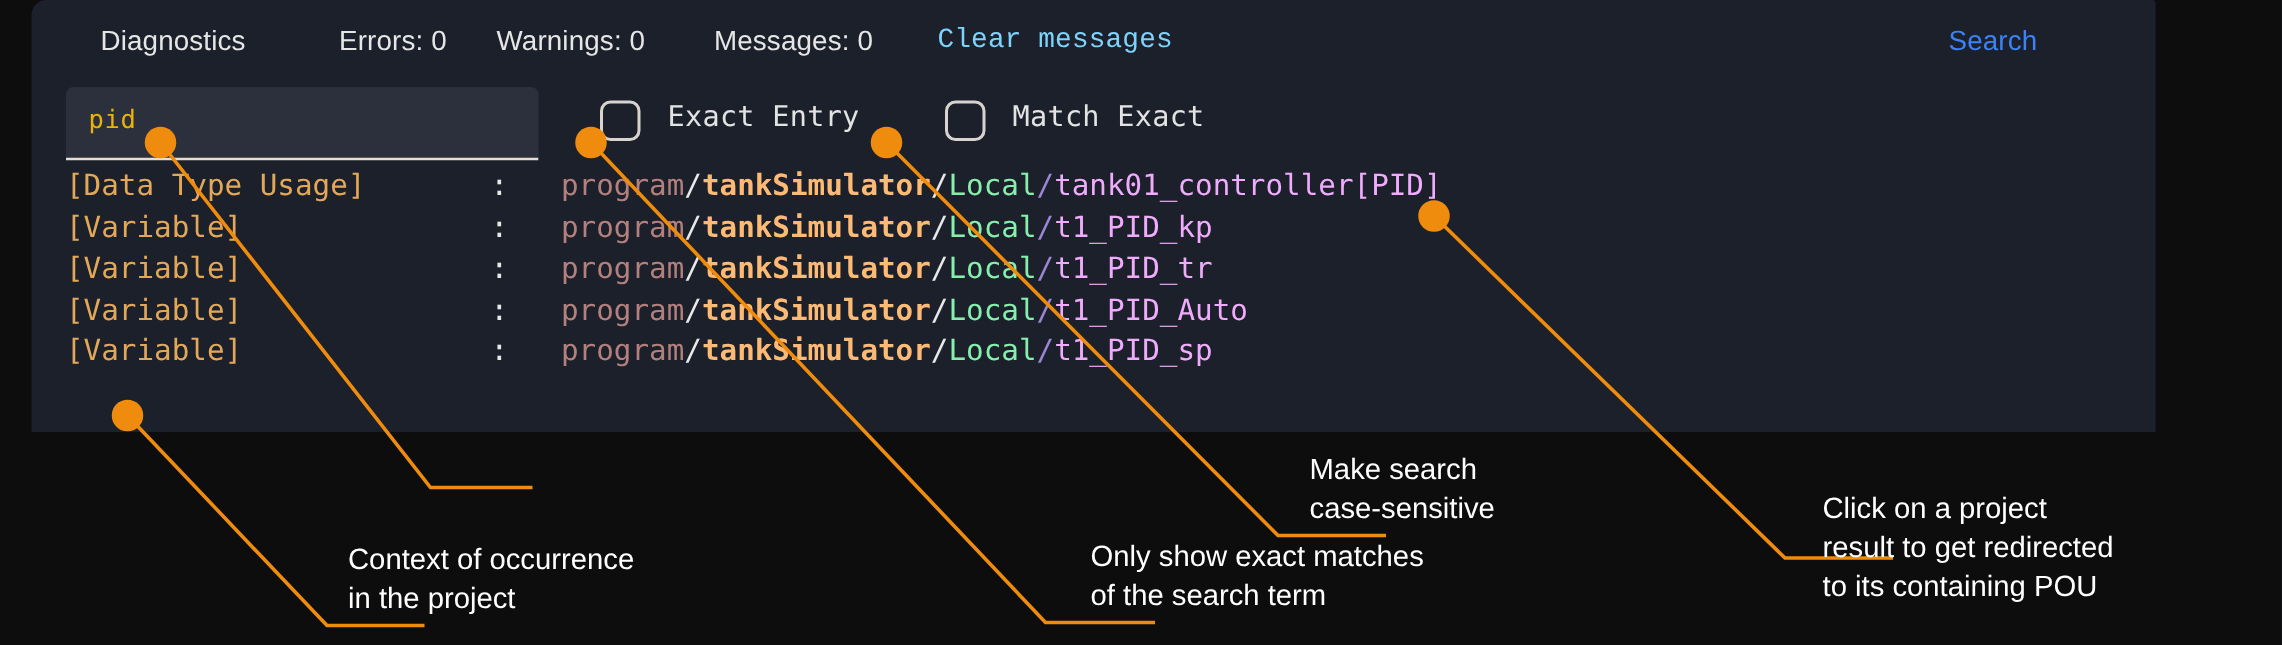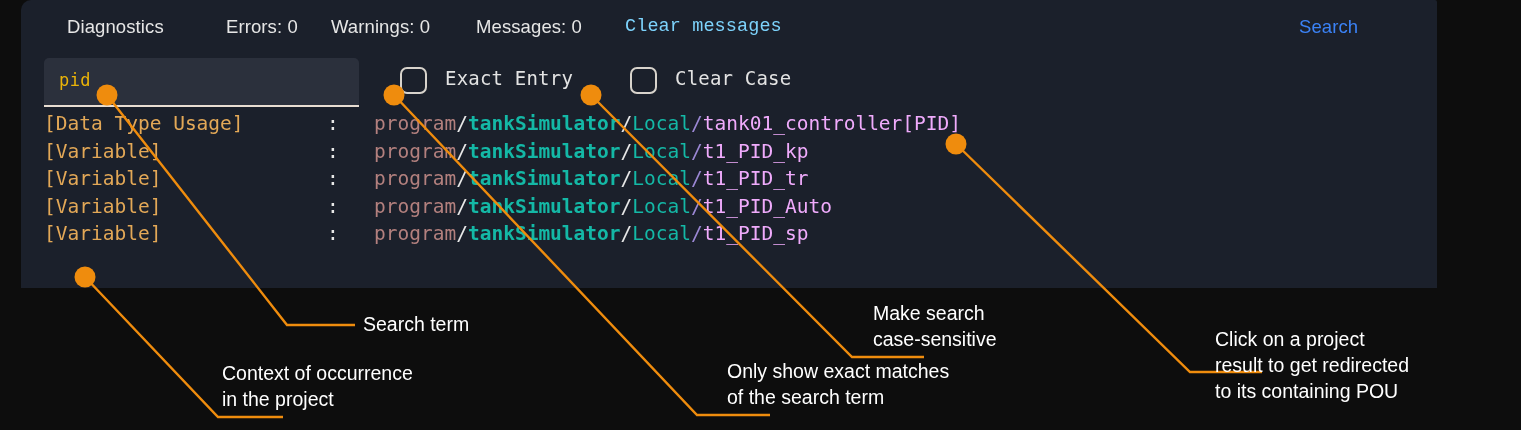--- a/index.html
+++ b/index.html
@@ -78,35 +78,35 @@
     font-size:19.5px;
     line-height:27.5px;
     white-space:nowrap;
   }
   .row{display:block;height:27.5px;}
   .ctx{color:#e3a857;display:inline-block;width:283px;}
   .colon{color:#e8e8e8;display:inline-block;width:47px;}
   .seg-prog{color:#b3807e;}
   .sep{color:#e9e9e9;}
   .sep-v{color:#9b87d4;}
-  .seg-pou{color:#14b8a6;font-weight:bold;}
-  .seg-scope{color:#14b8a6;}
+  .seg-pou{color:#fdba74;font-weight:bold;}
+  .seg-scope{color:#86efac;}
   .seg-name{color:#f0abfc;}
 
   
   svg.overlay{position:absolute;left:0;top:0;width:1521px;height:430px;pointer-events:none;}
   .ann{
     position:absolute;
     color:#ffffff;
     font-size:19.5px;
     line-height:26px;
     white-space:pre;
   }
   .ann-search-term{left:363px;top:311px;}
-  .ann-context{left:222px;top:360px;}
+  .ann-context{left:232px;top:360px;}
   .ann-exact{left:727px;top:358px;}
   .ann-case{left:873px;top:300px;}
   .ann-click{left:1215px;top:326px;}
 </style>
 </head>
 <body>
 
 <div id="root">
 
   <div class="panel">
@@ -124,21 +124,21 @@
       <span class="search-value">pid</span>
     </div>
 
     <div class="cbrow cb-exact">
       <span class="cbox"></span>
       <span class="cblabel">Exact Entry</span>
     </div>
 
     <div class="cbrow cb-case">
       <span class="cbox"></span>
-      <span class="cblabel">Clear Case</span>
+      <span class="cblabel">Match Exact</span>
     </div>
 
     <div class="results">
 
       <div class="row">
         <span class="ctx">[Data Type Usage]</span><span class="colon">:</span><span class="seg-prog">program</span><span class="sep">/</span><span class="seg-pou">tankSimulator</span><span class="sep">/</span><span class="seg-scope">Local</span><span class="sep-v">/</span><span class="seg-name">tank01_controller[PID]</span>
       </div>
 
       <div class="row">
         <span class="ctx">[Variable]</span><span class="colon">:</span><span class="seg-prog">program</span><span class="sep">/</span><span class="seg-pou">tankSimulator</span><span class="sep">/</span><span class="seg-scope">Local</span><span class="sep-v">/</span><span class="seg-name">t1_PID_kp</span>
@@ -175,21 +175,20 @@
     </g>
     <g fill="#ef8c0d">
       <circle cx="107" cy="95" r="10.5"></circle>
       <circle cx="85" cy="277" r="10.5"></circle>
       <circle cx="394" cy="95" r="10.5"></circle>
       <circle cx="591" cy="95" r="10.5"></circle>
       <circle cx="956" cy="144" r="10.5"></circle>
     </g>
   </svg>
 
-  <div class="ann ann-search-term">Search term</div>
   <div class="ann ann-context">Context of occurrence
 in the project</div>
   <div class="ann ann-case">Make search
 case-sensitive</div>
   <div class="ann ann-exact">Only show exact matches
 of the search term</div>
   <div class="ann ann-click">Click on a project
 result to get redirected
 to its containing POU</div>
 

